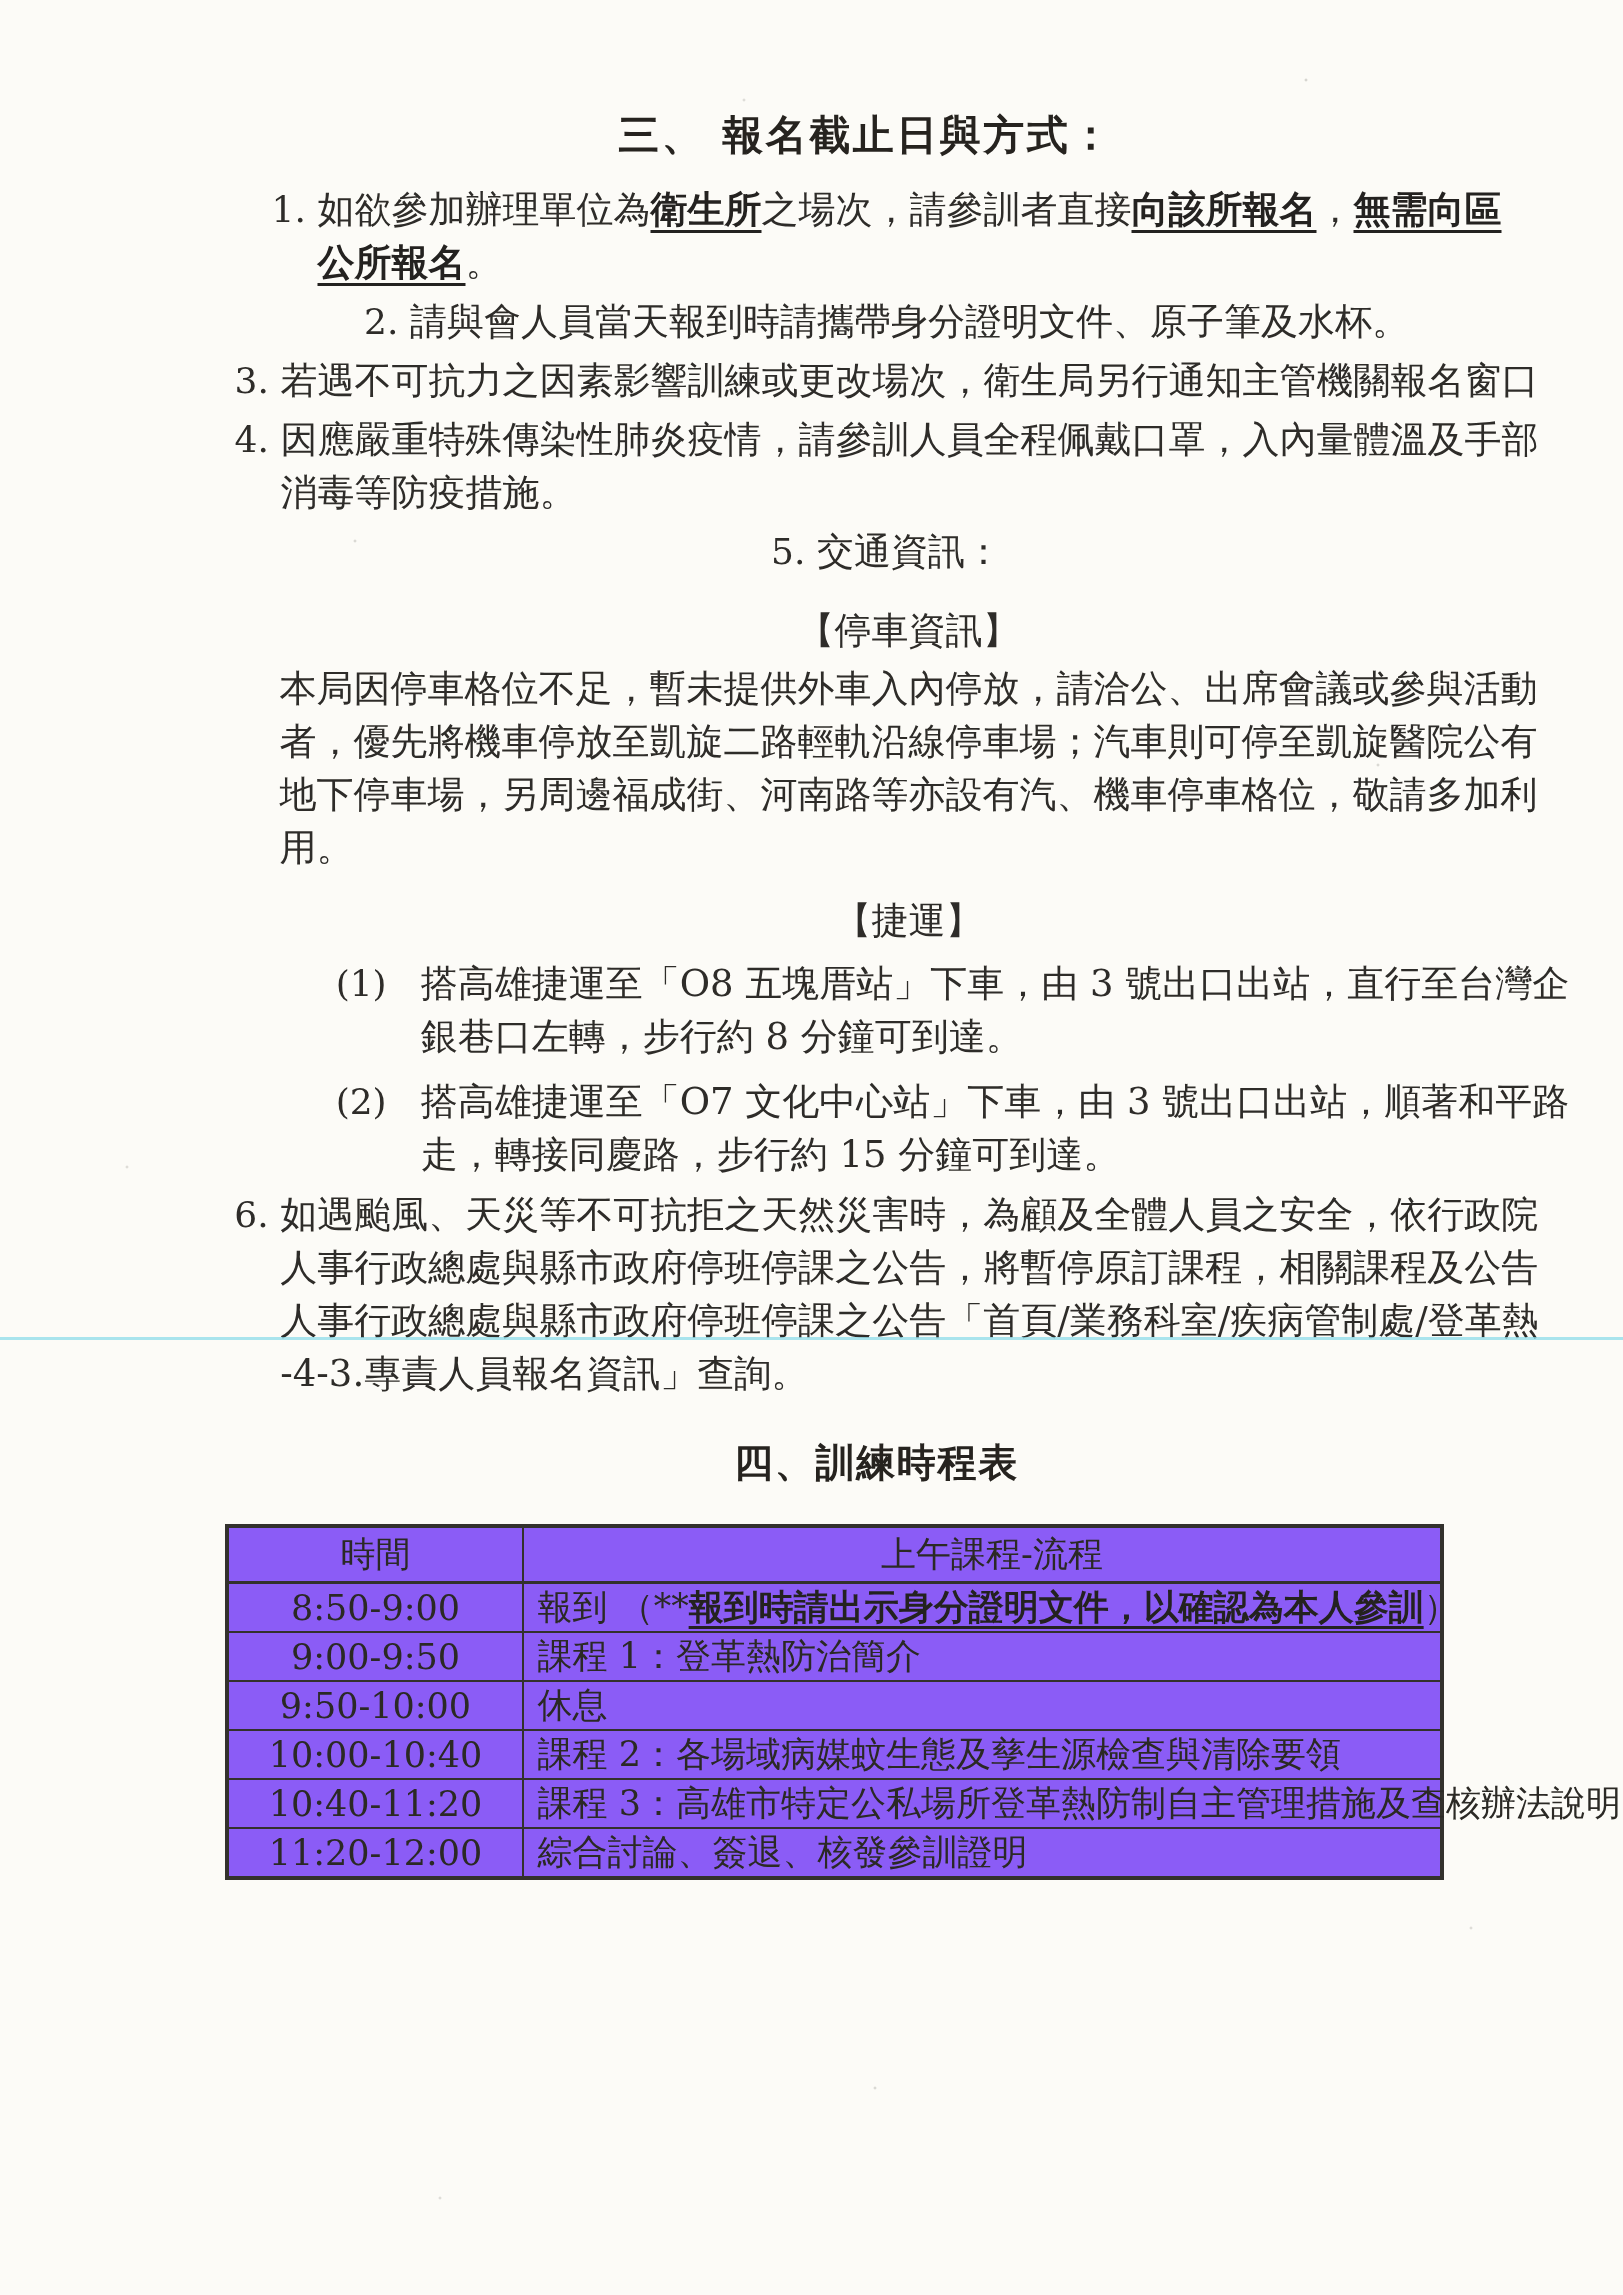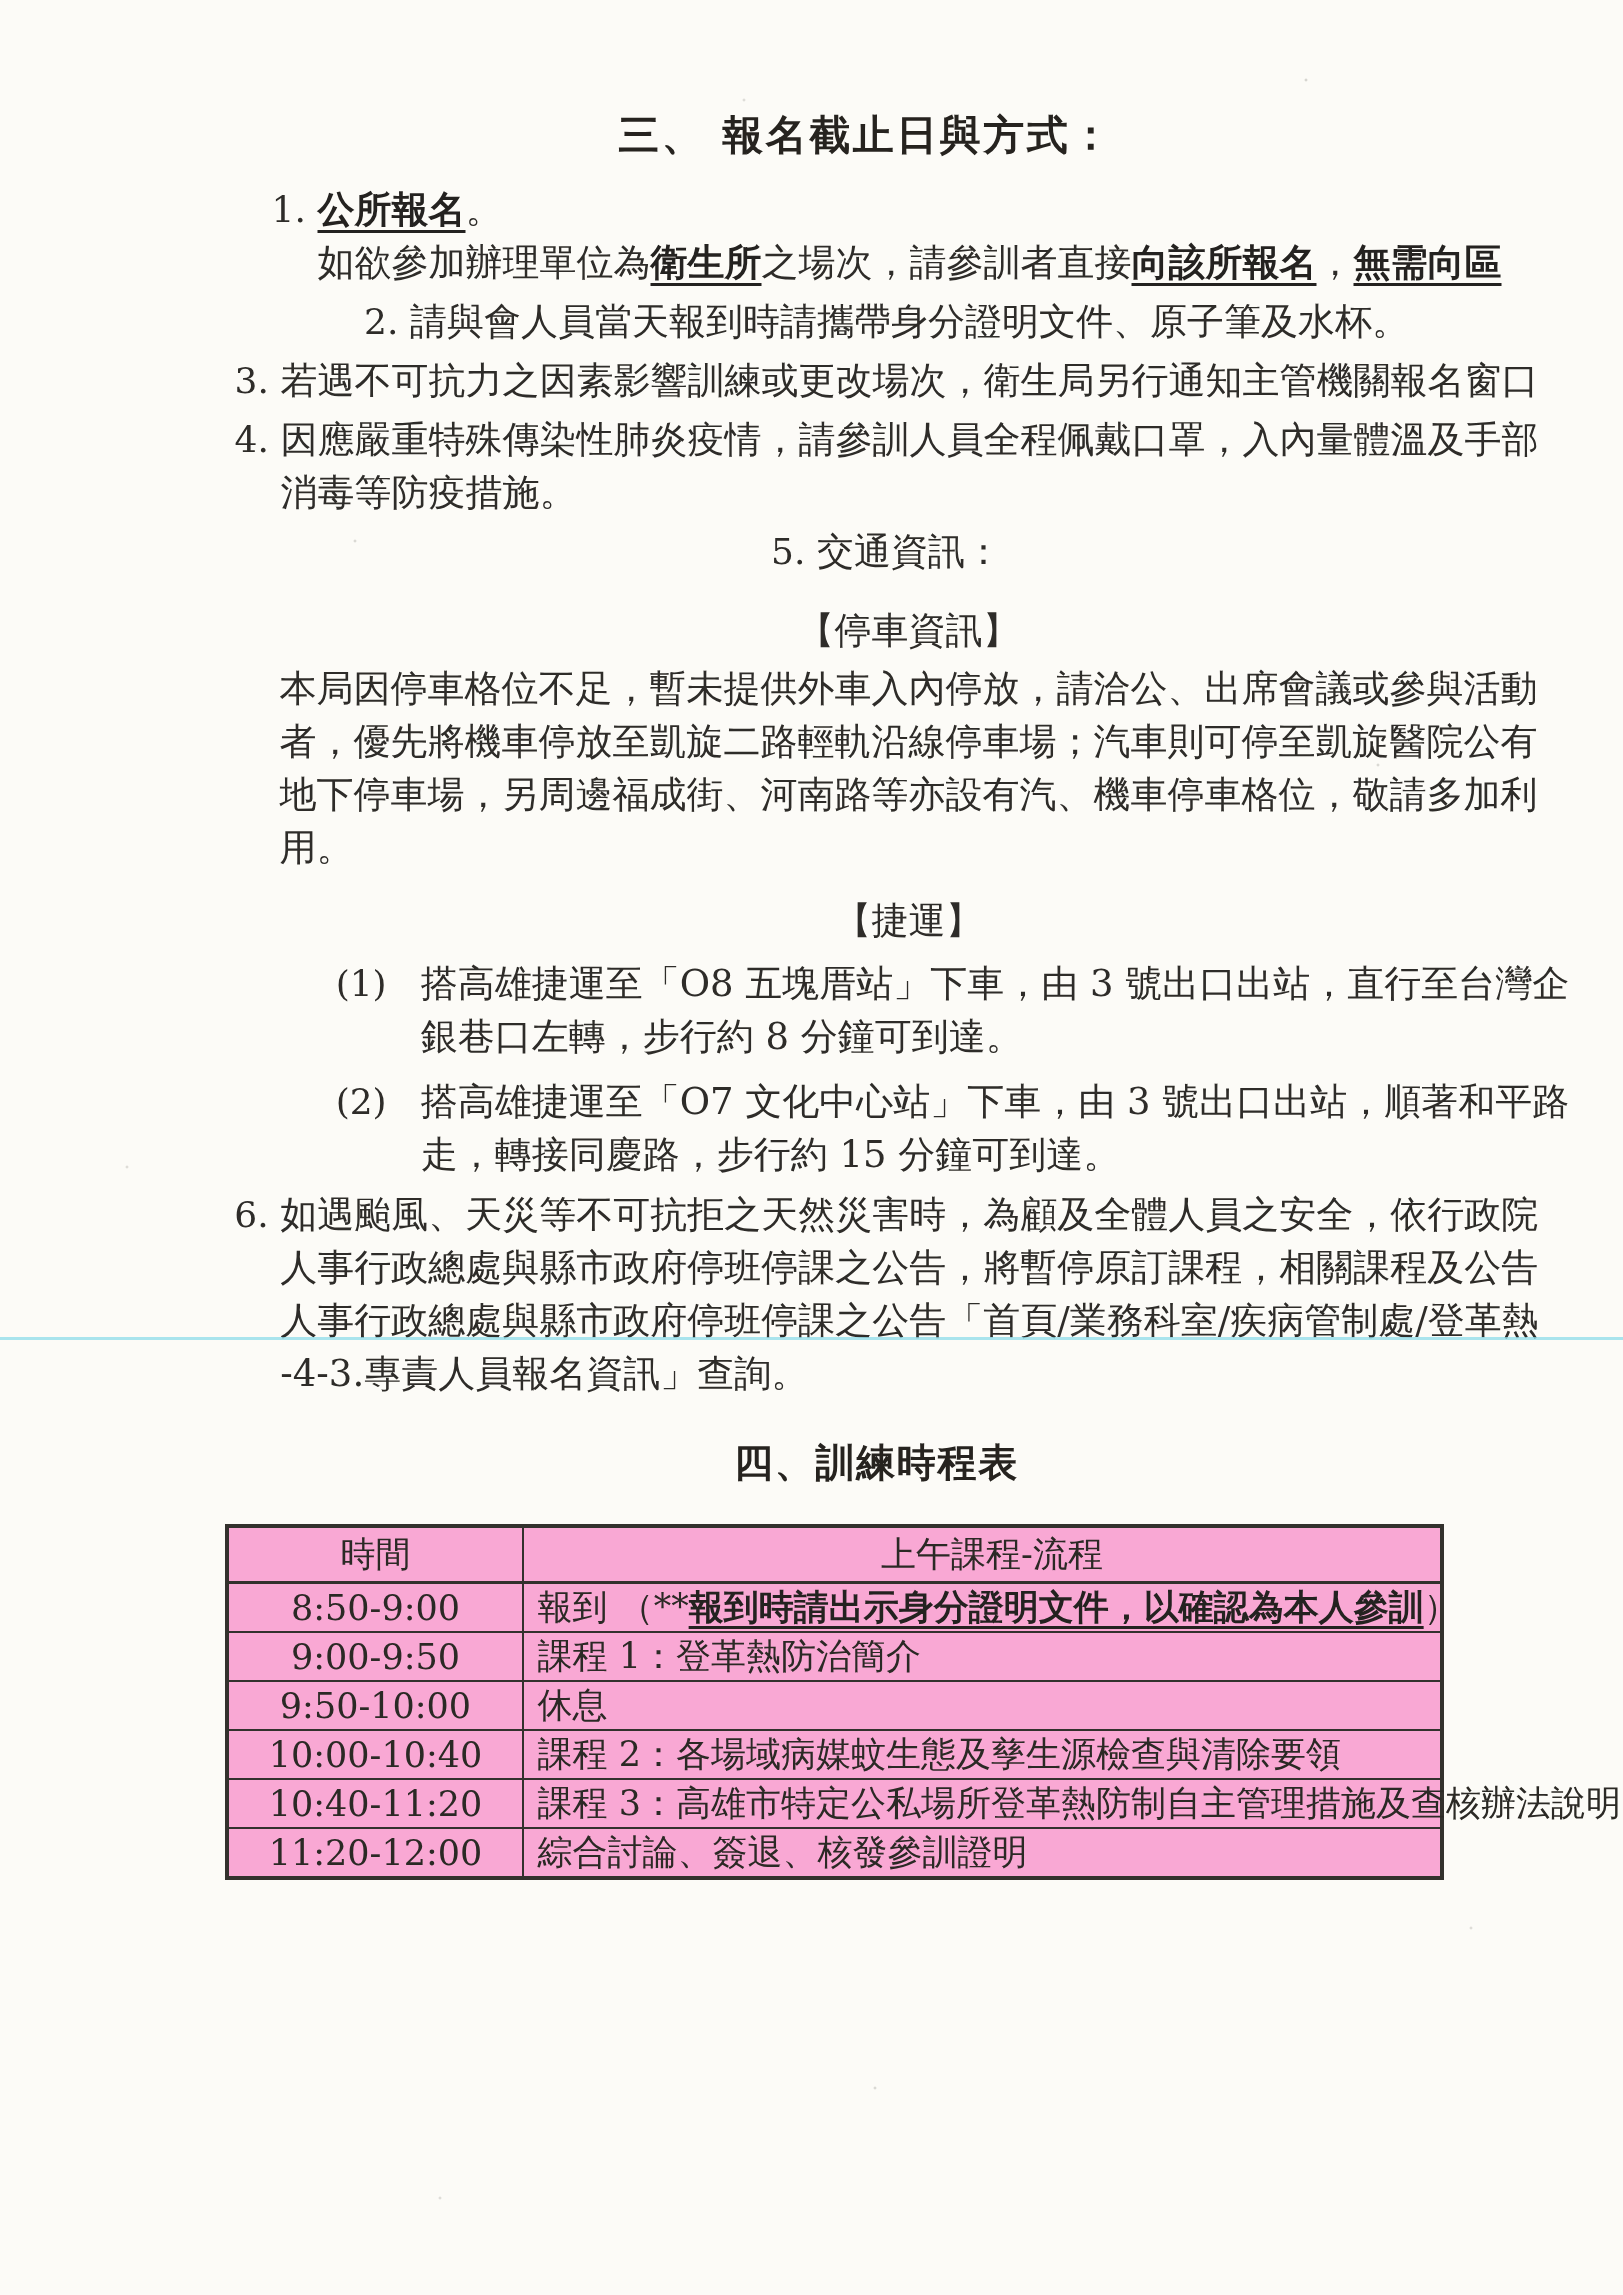--- a/index.html
+++ b/index.html
@@ -74,21 +74,21 @@
     text-decoration-thickness: 2.5px;
     text-underline-offset: 7.6px;
     color: #242220;
   }
   table.schedule {
     border-collapse: collapse;
     table-layout: fixed;
     margin-left: -63px;
     width: 1219px;
     border: 4.2px solid #33312d;
-    background: #f9a8d4;
+    background: #8b5cf6;
   }
   .schedule th, .schedule td {
     border: 2.5px solid #33312d;
     font-weight: normal;
     font-size: 35px;
     vertical-align: middle;
     color: #2b2925;
     padding-left: 20px;
   }
   .schedule th.time, .schedule td.time { width: 296px; text-align: center; padding: 0; }
@@ -110,22 +110,22 @@
 </style>
 </head>
 <body>
 
 <div class="page">
   <div id="doc-content" class="content">
       <div class="heading3">三、 報名截止日與方式：</div>
       <div class="item">
         <div class="num">1.</div>
         <div class="lines">
+          <div class="line"><span>如欲參加辦理單位為</span><span class="emph">衛生所</span><span>之場次，請參訓者直接</span><span class="emph">向該所報名</span><span>，</span><span class="emph">無需向區</span></div>
           <div class="line"><span class="emph">公所報名</span><span>。</span></div>
-          <div class="line"><span>如欲參加辦理單位為</span><span class="emph">衛生所</span><span>之場次，請參訓者直接</span><span class="emph">向該所報名</span><span>，</span><span class="emph">無需向區</span></div>
         </div>
       </div>
       <div class="item">
         <div class="num">2.</div>
         <div class="lines">
           <div class="line"><span>請與會人員當天報到時請攜帶身分證明文件、原子筆及水杯。</span></div>
         </div>
       </div>
       <div class="item">
         <div class="num">3.</div>

